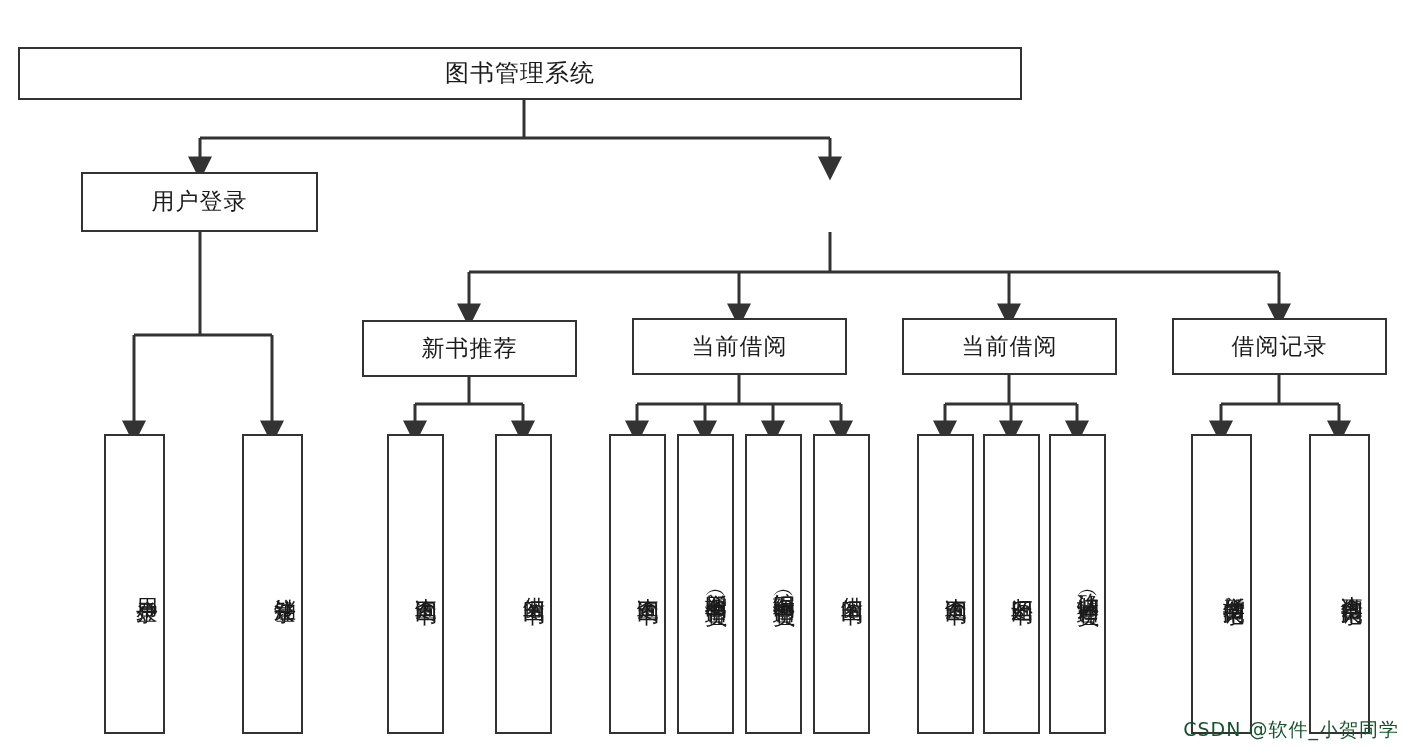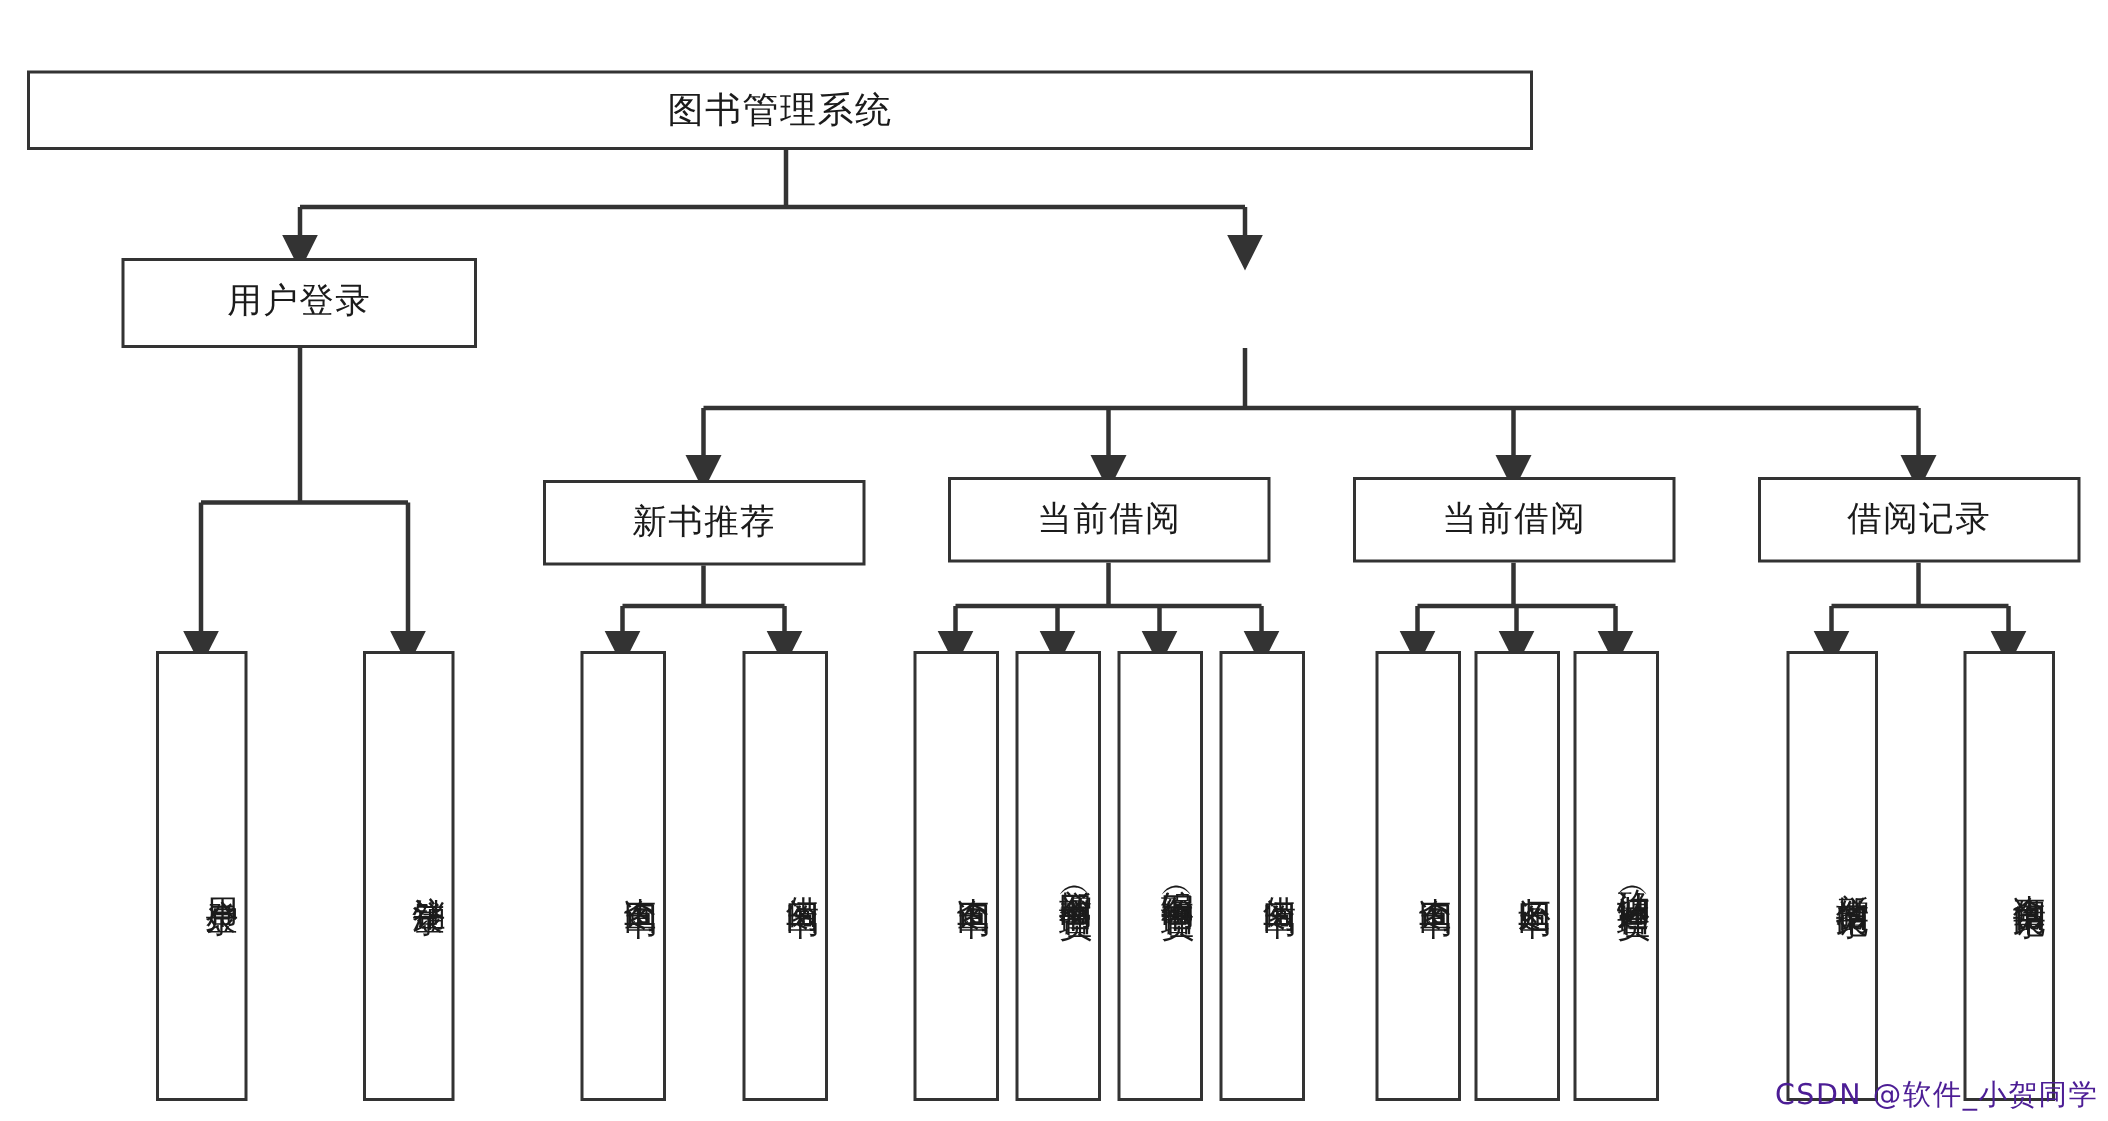--- a/index.html
+++ b/index.html
@@ -56,21 +56,21 @@
   }
   .node .label {
     display: block;
     white-space: nowrap;
   }
   .watermark {
     position: absolute;
     right: 6px;
     bottom: 4px;
     font-size: 19px;
-    color: #4c1d95;
+    color: #14532d;
     letter-spacing: 1px;
     white-space: nowrap;
     user-select: none;
   }
 </style>
 </head>
 <body>
 
 <div id="diagram-root">
 

